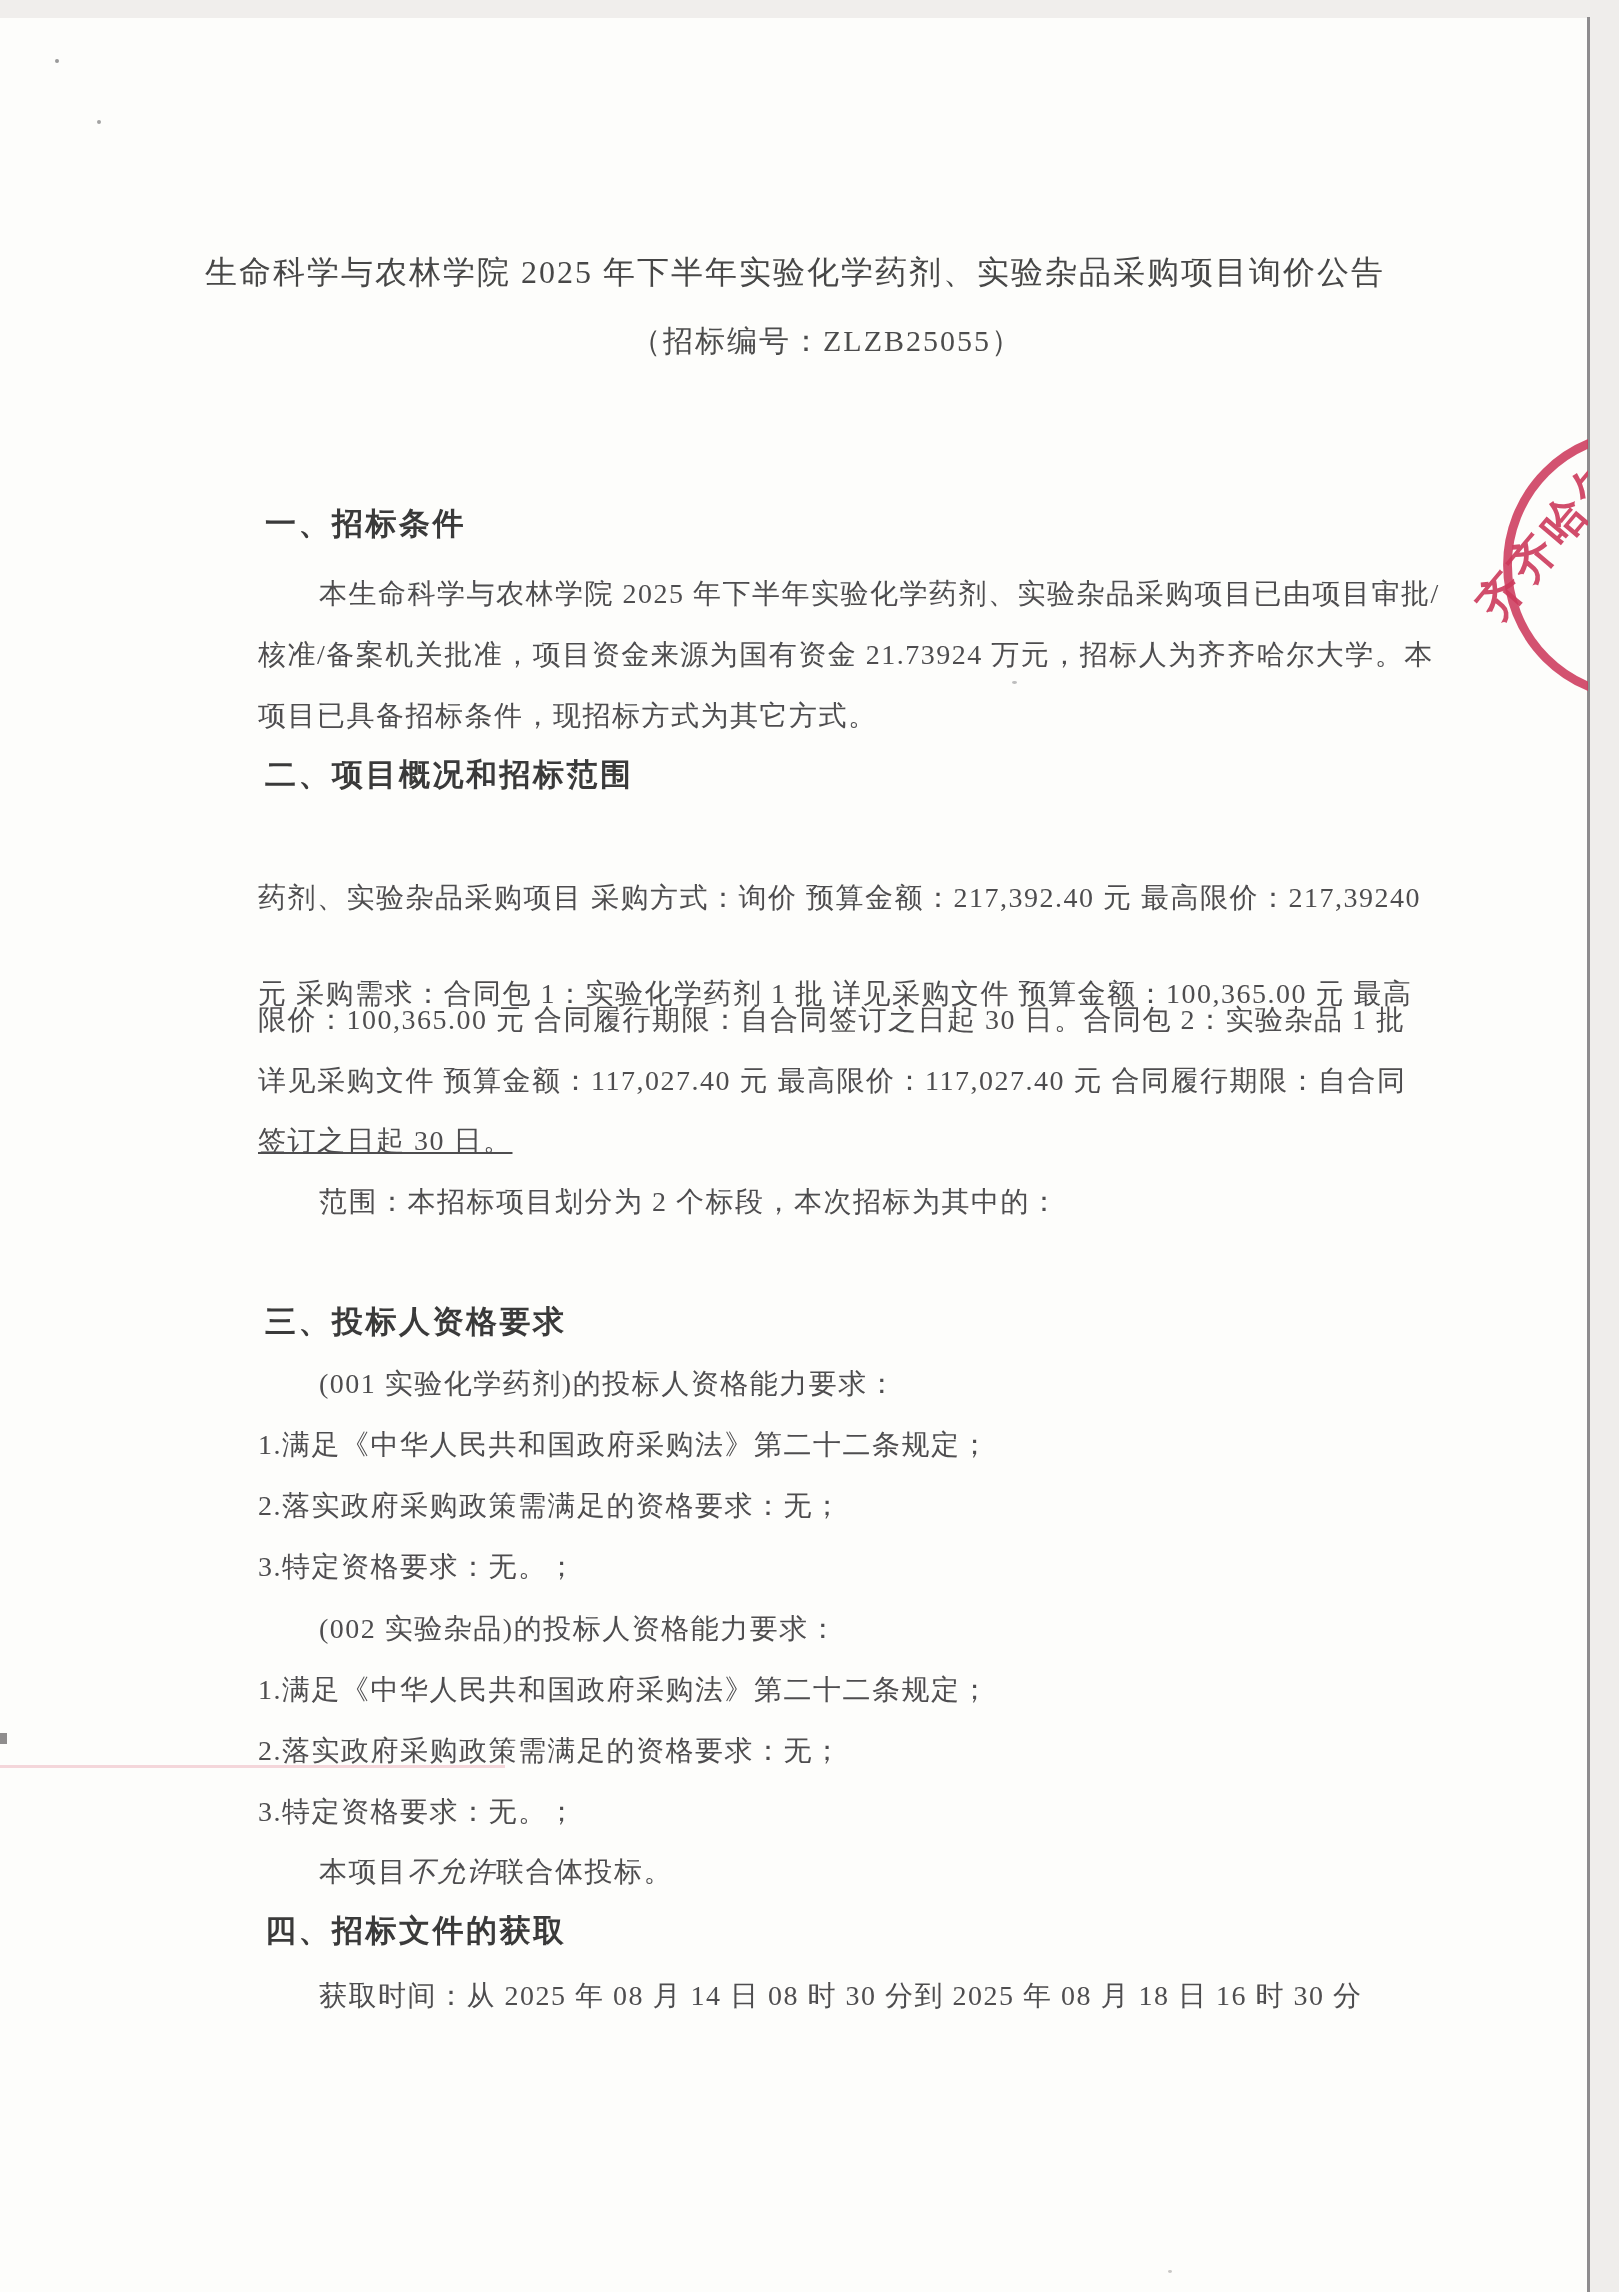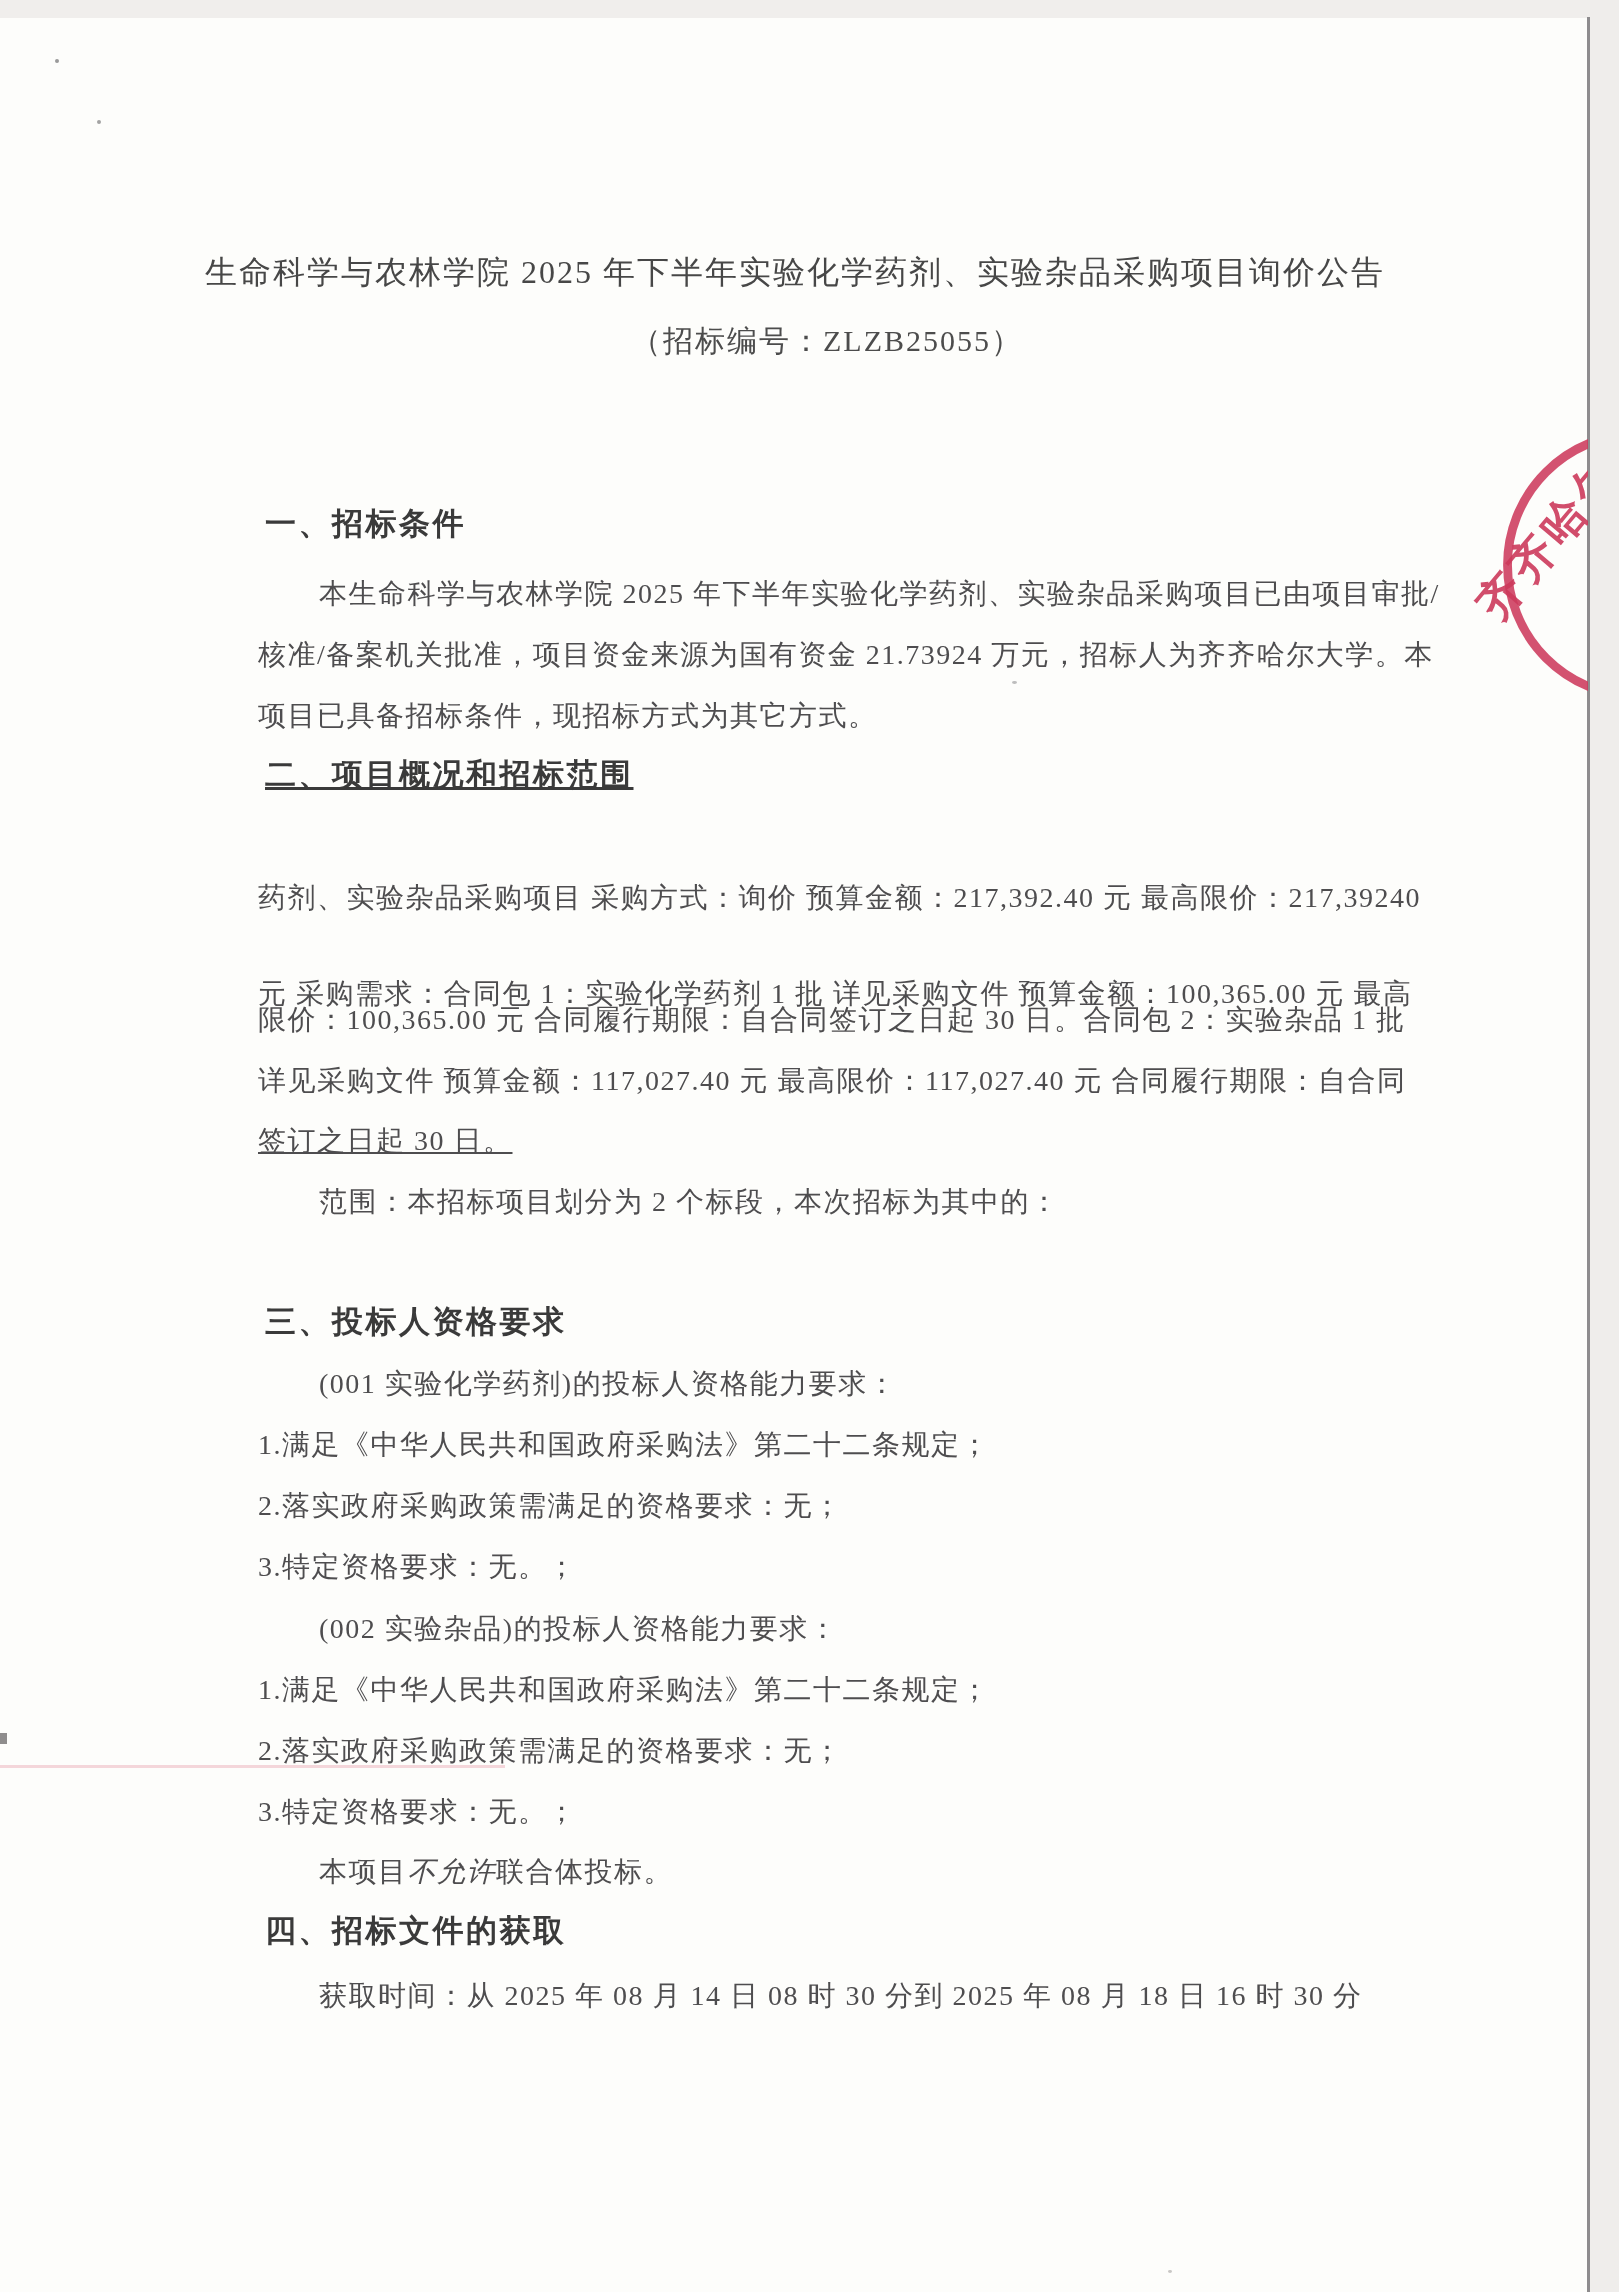--- a/index.html
+++ b/index.html
@@ -36,21 +36,21 @@
 
   <div class="line title" style="top:253px;">生命科学与农林学院 2025 年下半年实验化学药剂、实验杂品采购项目询价公告</div>
   <div class="line title sub" style="top:321px;padding-left:32px;">（招标编号：ZLZB25055）</div>
 
 
   <div class="line heading" style="top:504px;">一、招标条件</div>
   <div class="line indent" style="top:574px;">本生命科学与农林学院 2025 年下半年实验化学药剂、实验杂品采购项目已由项目审批/</div>
   <div class="line" style="top:635px;">核准/备案机关批准，项目资金来源为国有资金 21.73924 万元，招标人为齐齐哈尔大学。本</div>
   <div class="line" style="top:696px;">项目已具备招标条件，现招标方式为其它方式。</div>
 
-  <div class="line heading" style="top:755px;text-decoration:underline;">二、项目概况和招标范围</div>
+  <div class="line heading" style="top:755px;">二、项目概况和招标范围</div>
   <div class="line" style="top:878px;">药剂、实验杂品采购项目 采购方式：询价 预算金额：217,392.40 元 最高限价：217,39240</div>
   <div class="line" style="top:974px;">元 采购需求：合同包 1：实验化学药剂 1 批 详见采购文件 预算金额：100,365.00 元 最高</div>
   <div class="line" style="top:1000px;">限价：100,365.00 元 合同履行期限：自合同签订之日起 30 日。合同包 2：实验杂品 1 批</div>
   <div class="line" style="top:1061px;">详见采购文件 预算金额：117,027.40 元 最高限价：117,027.40 元 合同履行期限：自合同</div>
   <div class="line" style="top:1121px;text-decoration:underline;">签订之日起 30 日。</div>
   <div class="line indent" style="top:1182px;">范围：本招标项目划分为 2 个标段，本次招标为其中的：</div>
 
   <div class="line heading" style="top:1302px;">三、投标人资格要求</div>
   <div class="line indent" style="top:1364px;">(001 实验化学药剂)的投标人资格能力要求：</div>
   <div class="line" style="top:1425px;">1.满足《中华人民共和国政府采购法》第二十二条规定；</div>

